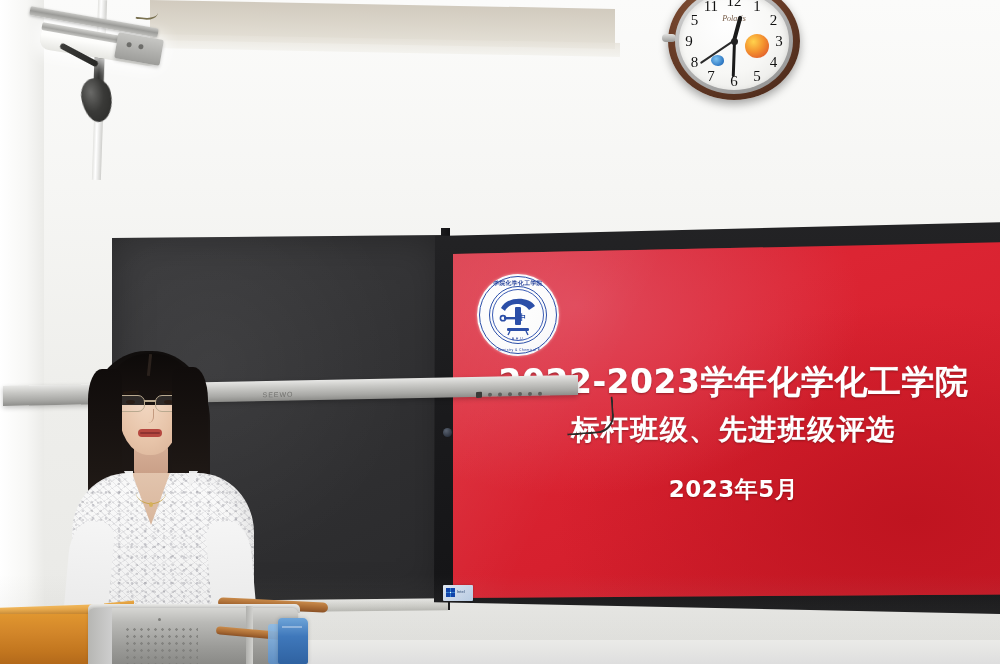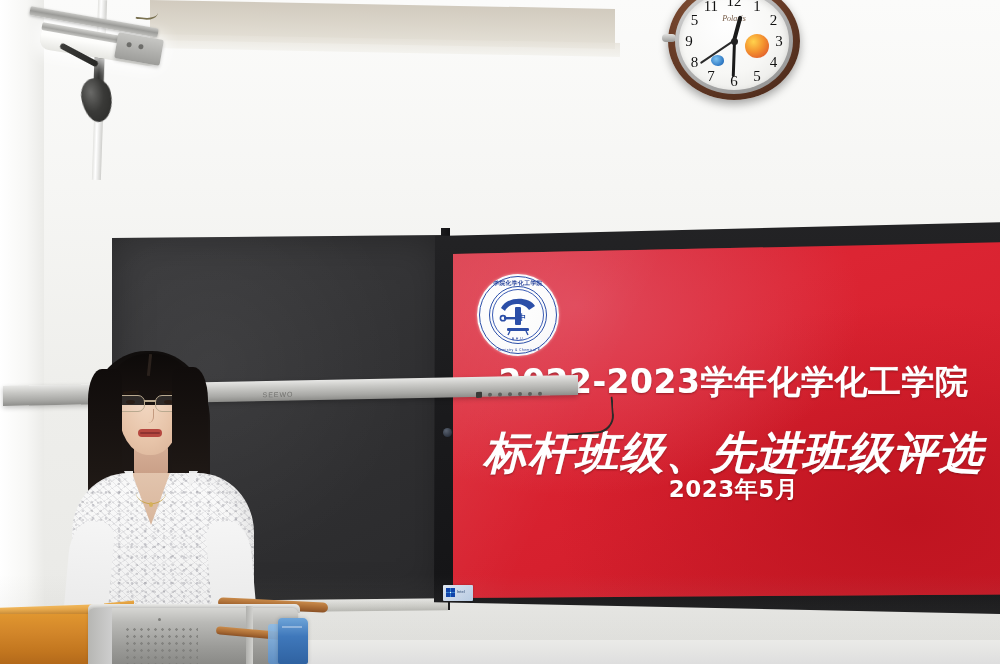--- a/index.html
+++ b/index.html
@@ -192,21 +192,21 @@
 
   
   .slide-title{
     position:absolute;left:0;right:0;top:118px;text-align:center;
     font-family:"DejaVu Sans","Liberation Sans",sans-serif;
     color:#ffffff;font-weight:700;line-height:1.32;
     text-shadow:0 1px 2px rgba(90,0,6,.55), 0 0 1px rgba(255,255,255,.6);
     padding:0 14px;
   }
   .slide-title .l1{font-size:33px;letter-spacing:.5px;display:block;}
-  .slide-title .l2{font-size:44px;letter-spacing:1.5px;display:block;margin-top:20px;font-style:italic;}
+  .slide-title .l2{font-size:28px;letter-spacing:1.5px;display:block;margin-top:8px;}
   .slide-date{
     position:absolute;left:0;right:0;top:232px;text-align:center;
     font-family:"DejaVu Sans","Liberation Sans",sans-serif;
     color:#ffffff;font-weight:700;font-size:23px;letter-spacing:.5px;
     text-shadow:0 1px 2px rgba(90,0,6,.5);
   }
 
   
   .bezel-btn{
     position:absolute;left:9px;top:206px;width:9px;height:9px;border-radius:50%;

